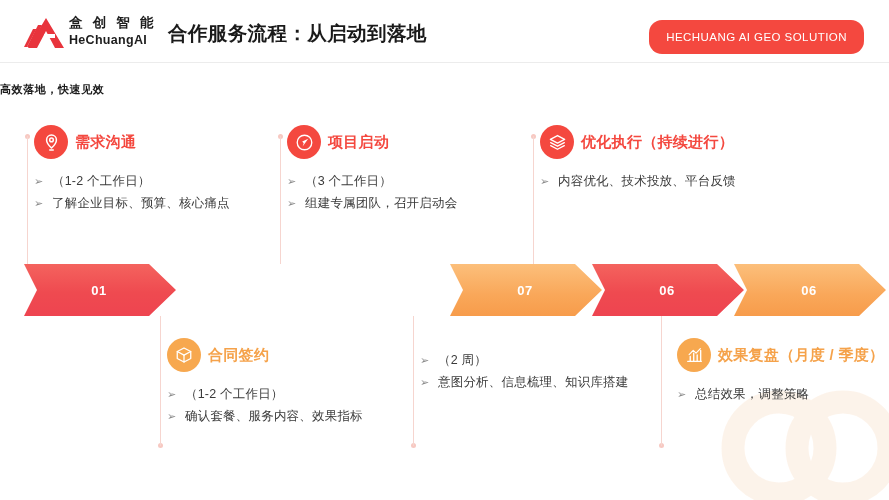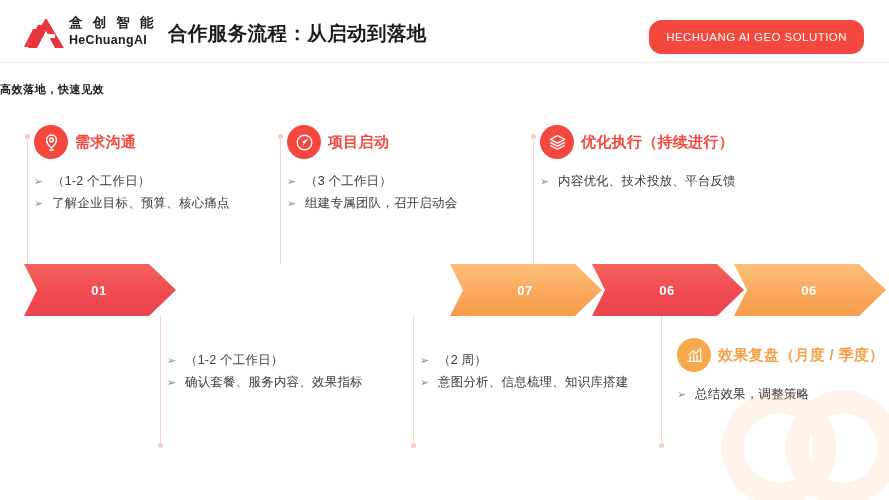--- a/index.html
+++ b/index.html
@@ -131,20 +131,30 @@
             <span class="glyph">➢</span>
             <span class="btxt">（1-2 个工作日）</span>
           </div>
           <div class="bullet">
             <span class="glyph">➢</span>
             <span class="btxt">了解企业目标、预算、核心痛点</span>
           </div>
         </div>
       </div>
       <div class="card" style="left: 167px; top: 338px;">
+        <div class="card-head">
+          <div class="card-icon ic-orange">
+            <svg width="18" height="18" viewBox="0 0 24 24" fill="none" stroke="#fff" stroke-width="1.7" stroke-linecap="round" stroke-linejoin="round">
+              <path d="M12 2.6 21 7.4v9.2L12 21.4 3 16.6V7.4z"></path>
+              <path d="M3 7.4 12 12.2l9-4.8"></path>
+              <path d="M12 12.2v9.2"></path>
+            </svg>
+          </div>
+          <div class="card-title t-orange">合同签约</div>
+        </div>
         <div class="bullets">
           <div class="bullet">
             <span class="glyph">➢</span>
             <span class="btxt">（1-2 个工作日）</span>
           </div>
           <div class="bullet">
             <span class="glyph">➢</span>
             <span class="btxt">确认套餐、服务内容、效果指标</span>
           </div>
         </div>

